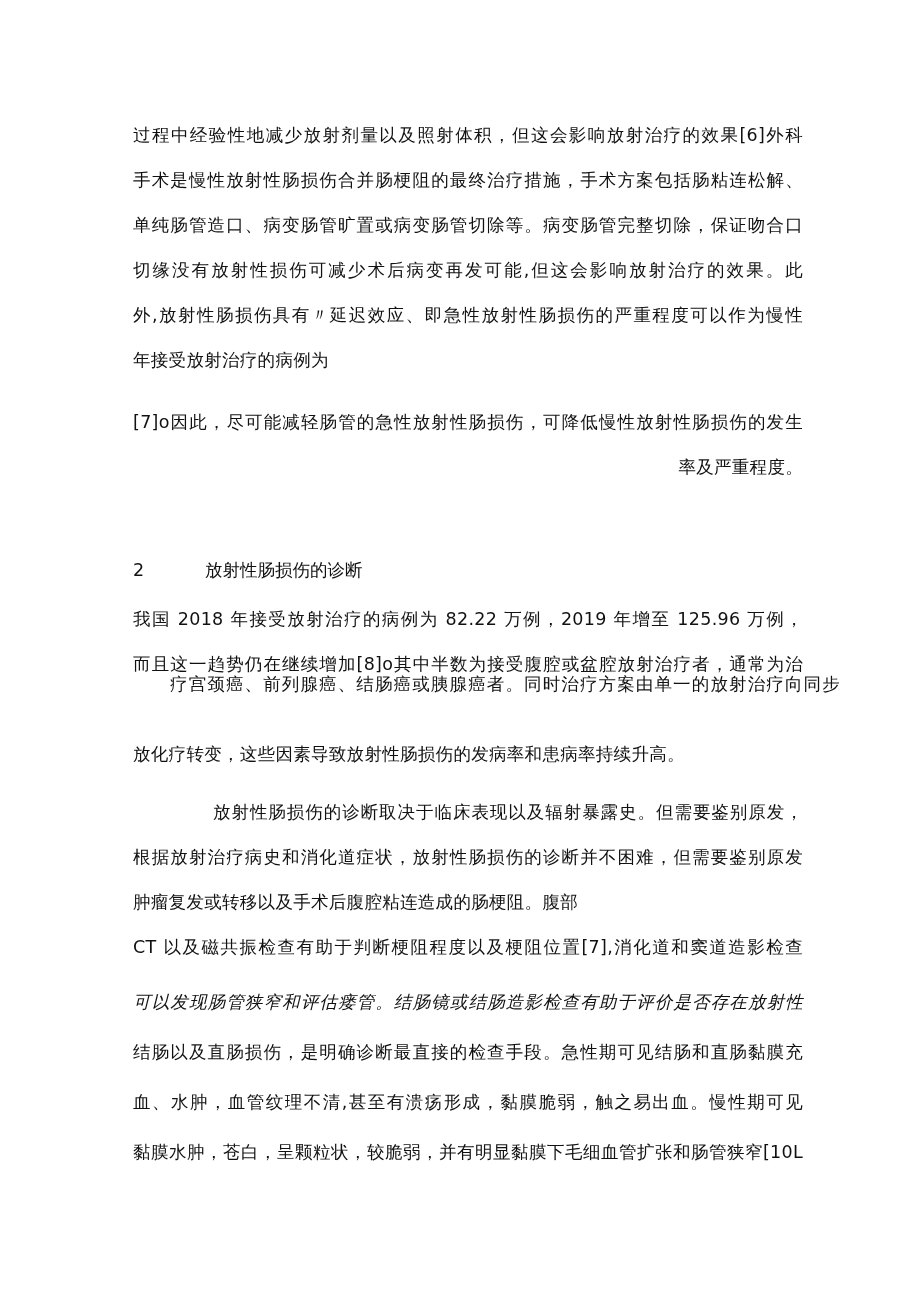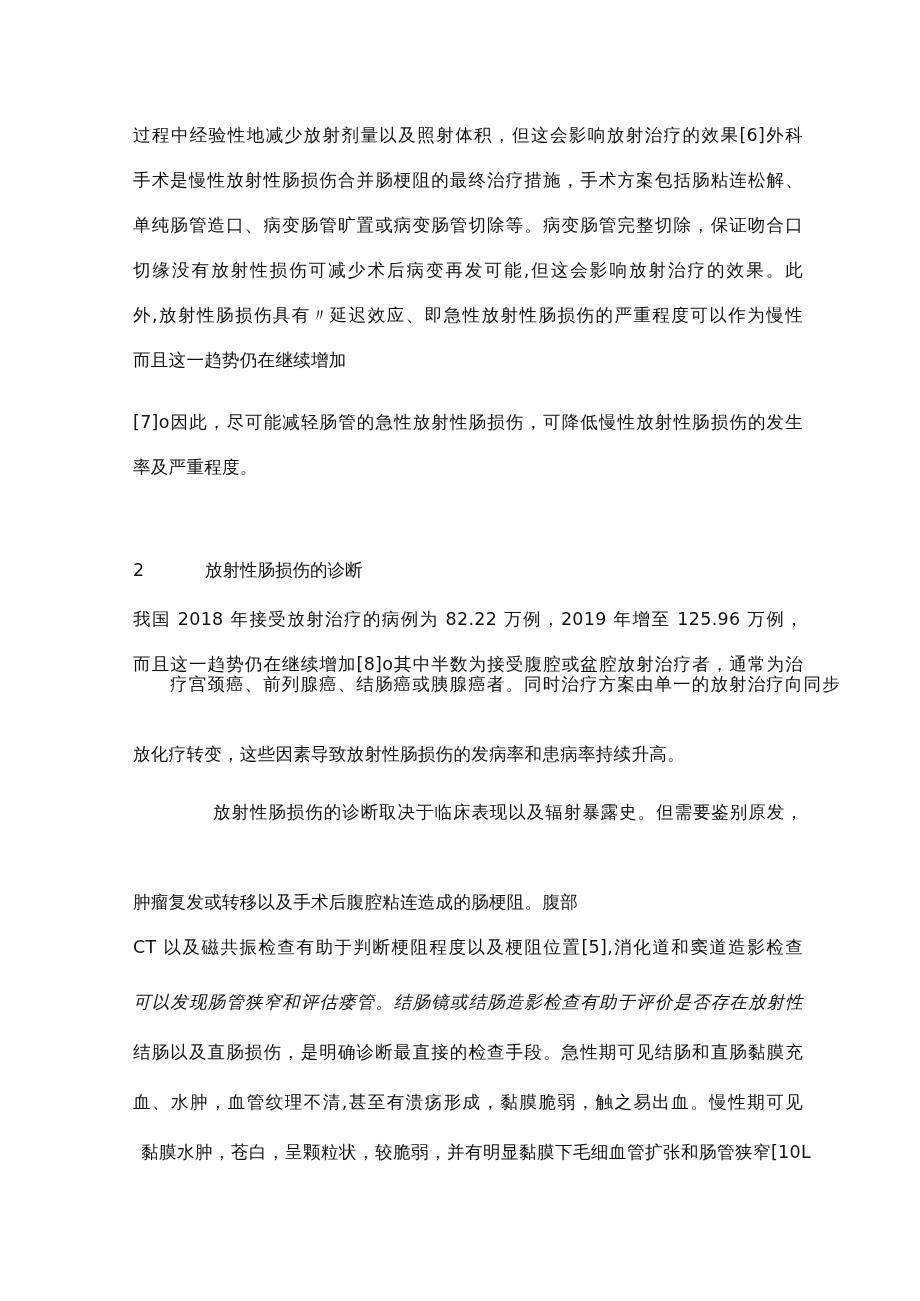--- a/index.html
+++ b/index.html
@@ -16,33 +16,34 @@
 </head>
 <body>
 
 <div class="page">
 
   <div class="line justify" style="top:123px;">过程中经验性地减少放射剂量以及照射体积，但这会影响放射治疗的效果[6]外科</div>
   <div class="line justify" style="top:168px;">手术是慢性放射性肠损伤合并肠梗阻的最终治疗措施，手术方案包括肠粘连松解、</div>
   <div class="line justify" style="top:213px;">单纯肠管造口、病变肠管旷置或病变肠管切除等。病变肠管完整切除，保证吻合口</div>
   <div class="line justify" style="top:258px;">切缘没有放射性损伤可减少术后病变再发可能,但这会影响放射治疗的效果。此</div>
   <div class="line justify" style="top:303px;">外,放射性肠损伤具有〃延迟效应、即急性放射性肠损伤的严重程度可以作为慢性</div>
-  <div class="line" style="top:348px;">而且这一趋势仍在继续增加</div>
+  <div class="line" style="top:348px;">年接受放射治疗的病例为</div>
   <div class="line justify" style="top:410px;">[7]o因此，尽可能减轻肠管的急性放射性肠损伤，可降低慢性放射性肠损伤的发生</div>
-  <div class="line" style="top:455px;">率及严重程度。</div>
+  <div class="line" style="top:455px;text-align:right;">率及严重程度。</div>
 
   <div class="heading-num" style="top:558px;">2</div>
   <div class="heading-text" style="top:558px;margin-left:20px;">放射性肠损伤的诊断</div>
 
   <div class="line justify" style="top:607px;">我国 2018 年接受放射治疗的病例为 82.22 万例，2019 年增至 125.96 万例，</div>
   <div class="line justify" style="top:652px;">而且这一趋势仍在继续增加[8]o其中半数为接受腹腔或盆腔放射治疗者，通常为治</div>
   <div class="line justify" style="top:672px;margin-left:37px;">疗宫颈癌、前列腺癌、结肠癌或胰腺癌者。同时治疗方案由单一的放射治疗向同步</div>
   <div class="line" style="top:742px;">放化疗转变，这些因素导致放射性肠损伤的发病率和患病率持续升高。</div>
 
   <div class="line justify indent" style="top:800px;">放射性肠损伤的诊断取决于临床表现以及辐射暴露史。但需要鉴别原发，</div>
+  <div class="line justify" style="top:845px;">根据放射治疗病史和消化道症状，放射性肠损伤的诊断并不困难，但需要鉴别原发</div>
   <div class="line" style="top:890px;">肿瘤复发或转移以及手术后腹腔粘连造成的肠梗阻。腹部</div>
-  <div class="line justify" style="top:935px;">CT 以及磁共振检查有助于判断梗阻程度以及梗阻位置[5],消化道和窦道造影检查</div>
+  <div class="line justify" style="top:935px;">CT 以及磁共振检查有助于判断梗阻程度以及梗阻位置[7],消化道和窦道造影检查</div>
   <div class="line justify" style="top:990px;font-style:italic;">可以发现肠管狭窄和评估瘘管。结肠镜或结肠造影检查有助于评价是否存在放射性</div>
   <div class="line justify" style="top:1040px;">结肠以及直肠损伤，是明确诊断最直接的检查手段。急性期可见结肠和直肠黏膜充</div>
   <div class="line justify" style="top:1090px;">血、水肿，血管纹理不清,甚至有溃疡形成，黏膜脆弱，触之易出血。慢性期可见</div>
-  <div class="line justify" style="top:1140px;margin-left:8px;">黏膜水肿，苍白，呈颗粒状，较脆弱，并有明显黏膜下毛细血管扩张和肠管狭窄[10L</div>
+  <div class="line justify" style="top:1140px;">黏膜水肿，苍白，呈颗粒状，较脆弱，并有明显黏膜下毛细血管扩张和肠管狭窄[10L</div>
 
 </div>
 
 </body></html>

